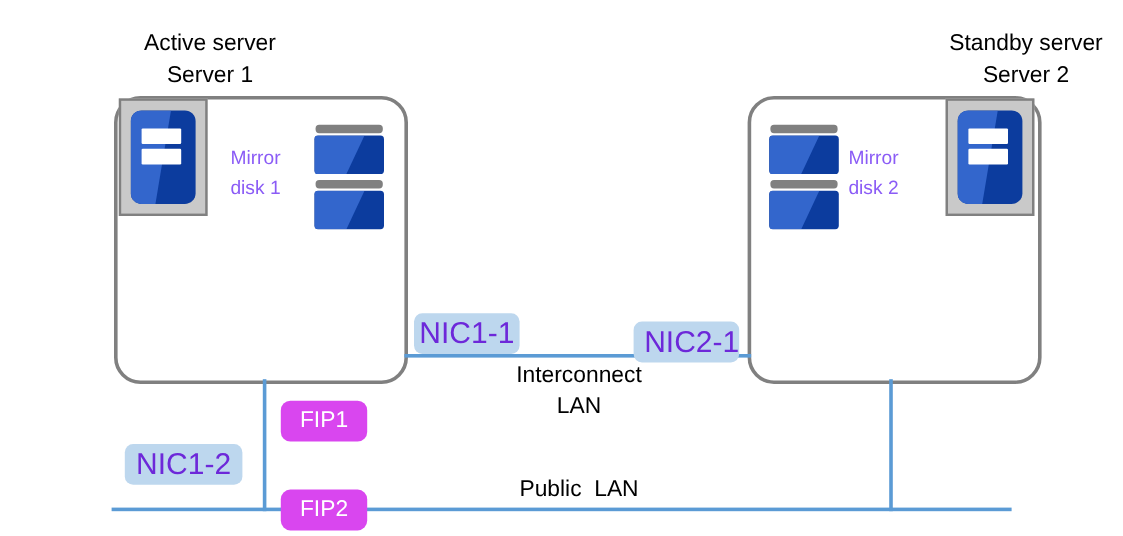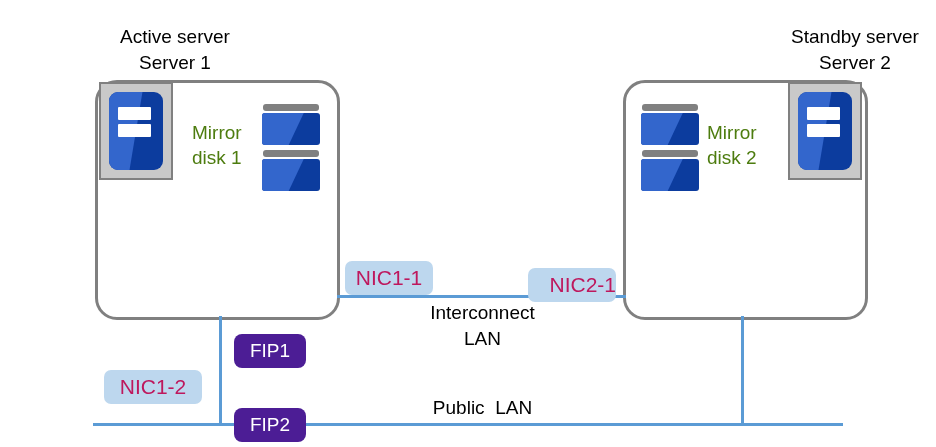--- a/index.html
+++ b/index.html
@@ -34,22 +34,22 @@
     font-size: 19px;
     line-height: 26px;
     text-align: center;
     white-space: pre;
   }
   .lan-interconnect { left: 360px; top: 300px; width: 245px; }
   .lan-public       { left: 360px; top: 395px; width: 245px; }
 
   .inline-label {
     position: absolute;
-    color: #4d7c0f;
-    font-size: 19px;
+    color: #8b5cf6;
+    font-size: 16px;
     line-height: 25px;
     white-space: pre;
   }
 
   
   .server-box {
     position: absolute;
     border: 3px solid #808080;
     border-radius: 22px;
     background: #ffffff;
@@ -145,36 +145,36 @@
   .platter-bottom { top: 46px; }
 
   #disk-icon-1 { left: 262px; top: 104px; }
   #disk-icon-2 { left: 641px; top: 104px; }
 
   
   .nic-chip {
     position: absolute;
     background: #bdd7ee;
     border-radius: 7px;
-    color: #be185d;
-    font-size: 21px;
+    color: #6d28d9;
+    font-size: 25px;
     line-height: 34px;
     text-align: center;
     height: 34px;
     z-index: 8;
   }
   #nic-1-1 { left: 345px; top: 261px; width: 88px; }
   #nic-2-1 { left: 528px; top: 268px; width: 88px; text-align: right; }
   #nic-1-2 { left: 104px; top: 334px; width: 98px; margin-top: 36px; }
   #nic-2-2 { left: 749px; top: 334px; width: 92px; }
 
   
   .fip-chip {
     position: absolute;
-    background: #4c1d95;
+    background: #d946ef;
     border-radius: 8px;
     color: #ffffff;
     font-size: 19px;
     line-height: 34px;
     text-align: center;
     height: 34px;
     width: 72px;
     left: 234px;
     z-index: 8;
   }

